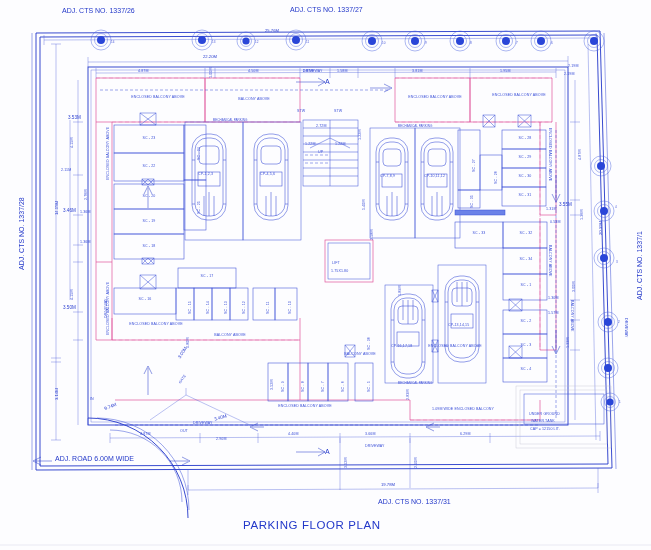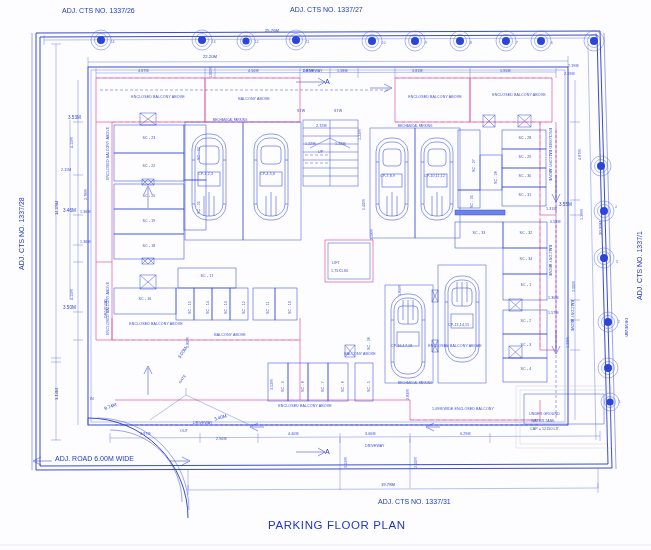--- a/index.html
+++ b/index.html
@@ -634,15 +634,15 @@
   <div class="lbl xtiny" style="left:382px;top:41px">10</div>
   <div class="lbl xtiny" style="left:425px;top:41px">9</div>
   <div class="lbl xtiny" style="left:470px;top:41px">8</div>
   <div class="lbl xtiny" style="left:516px;top:41px">7</div>
   <div class="lbl xtiny" style="left:551px;top:41px">6</div>
   <div class="lbl xtiny" style="left:615px;top:205px">4</div>
   <div class="lbl xtiny" style="left:616px;top:260px">3</div>
   <div class="lbl xtiny" style="left:618px;top:320px">2</div>
   <div class="lbl xtiny" style="left:619px;top:400px">1</div>
 
-  <div class="lbl big" style="left:268px;top:519px">PARKING  FLOOR PLAN</div>
+  <div class="lbl big" style="left:243px;top:519px">PARKING  FLOOR PLAN</div>
 
 </div>
 
 </body></html>

